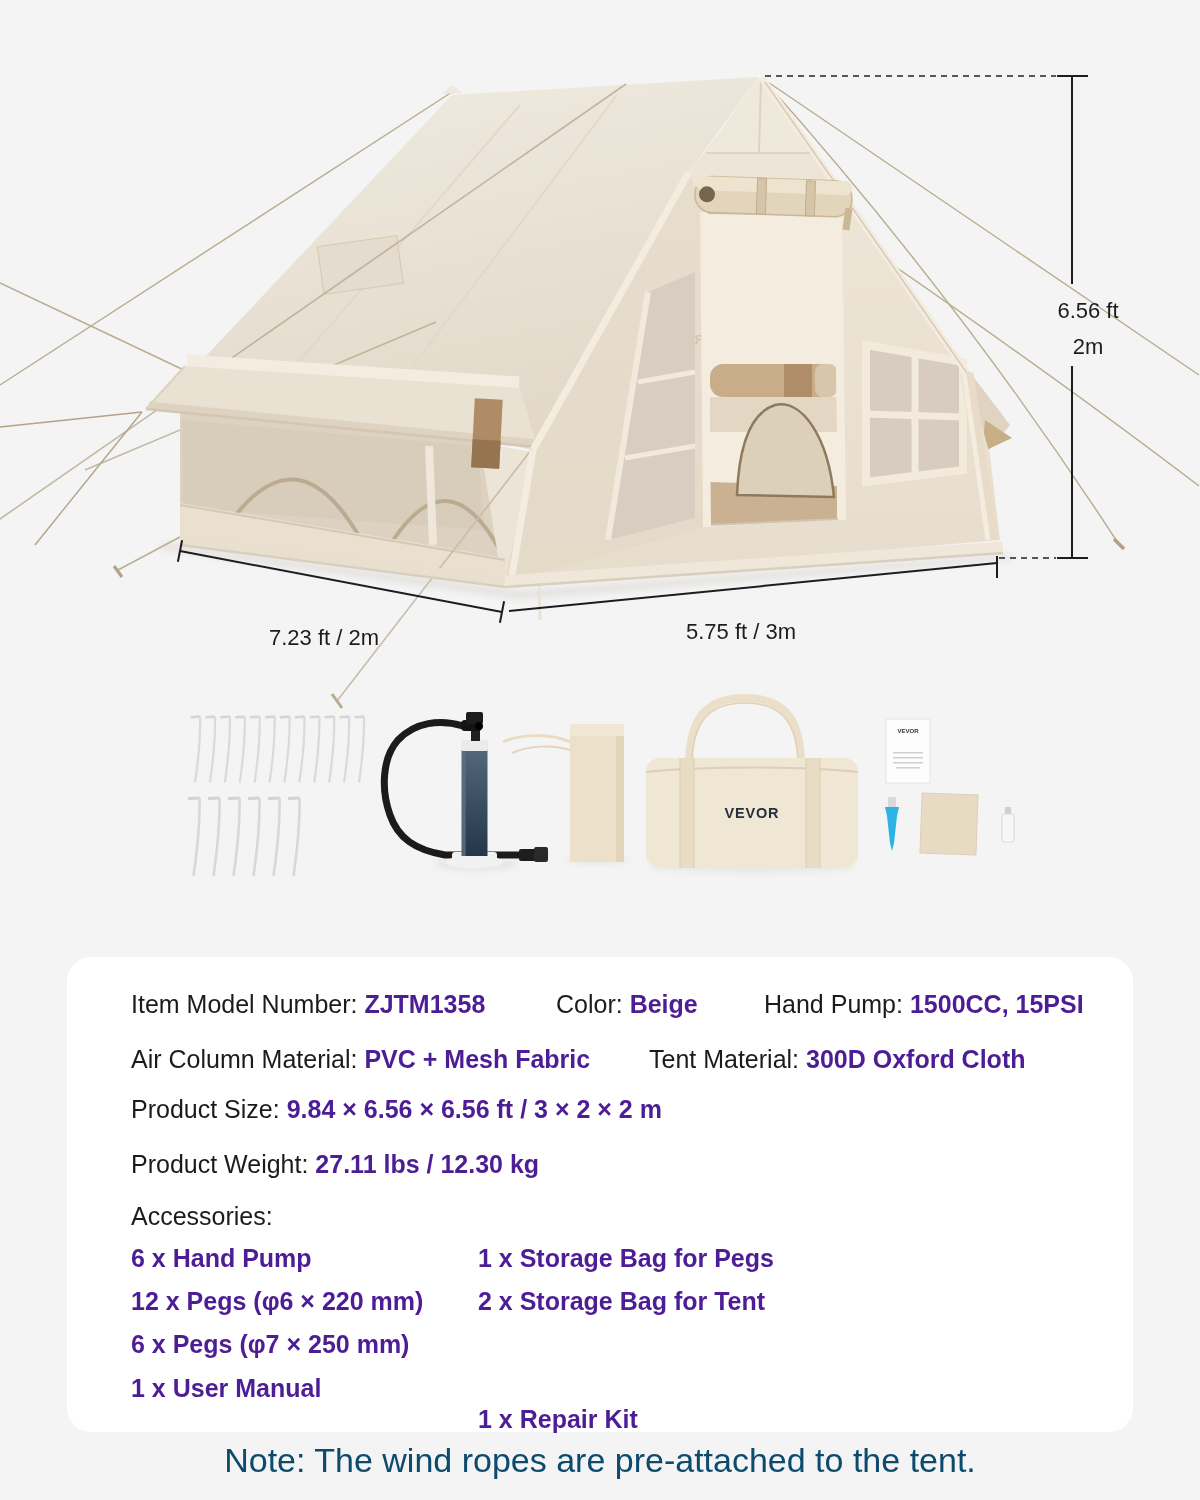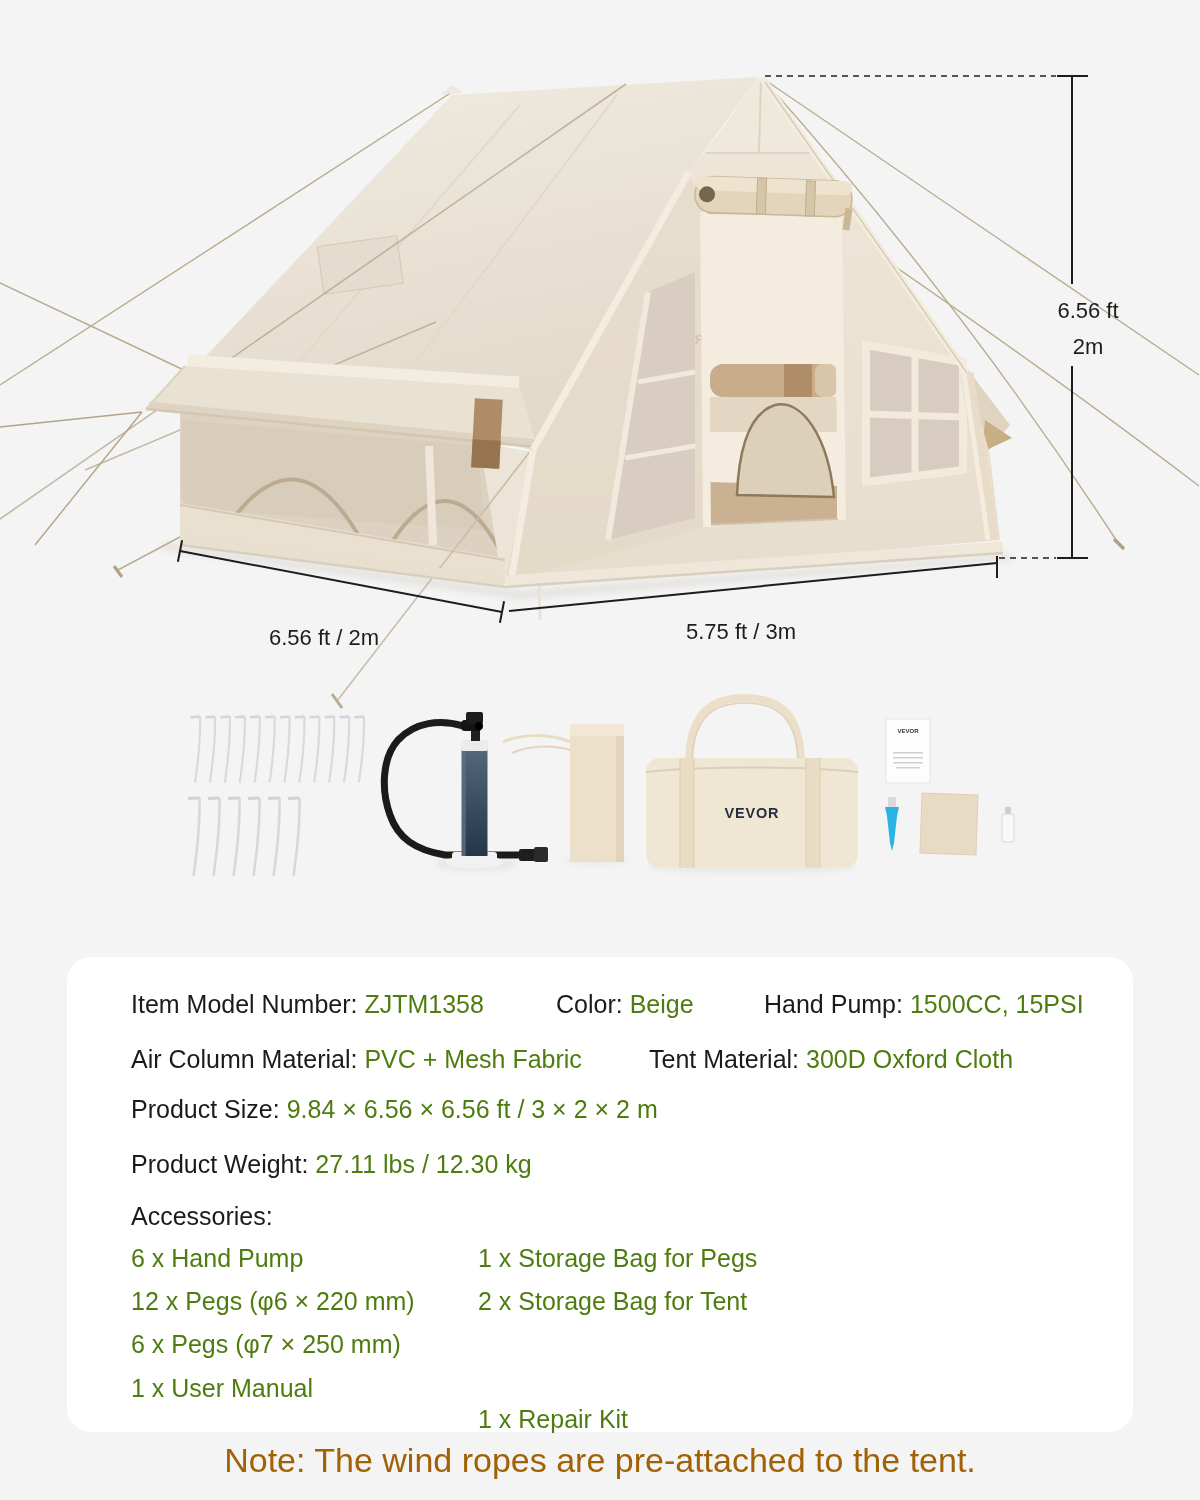--- a/index.html
+++ b/index.html
@@ -1,21 +1,21 @@
 <!DOCTYPE html>
 <html><head>
 <meta charset="utf-8">
 <style>
   html,body{margin:0;padding:0}
   body{width:1200px;height:1500px;background:#f4f4f5;font-family:"Liberation Sans",sans-serif;position:relative;overflow:hidden}
   .abs{position:absolute}
   .card{position:absolute;left:67px;top:957px;width:1066px;height:475px;background:#ffffff;border-radius:24px}
   .row{position:absolute;font-size:25px;line-height:30px;color:#1b1b1b;white-space:nowrap}
-  .o{color:#4d7c0f;font-weight:400}
-  .note{position:absolute;left:0;top:1440px;width:1200px;text-align:center;font-size:34px;line-height:40px;color:#a16207}
+  .o{color:#4c1d95;font-weight:700}
+  .note{position:absolute;left:0;top:1440px;width:1200px;text-align:center;font-size:34px;line-height:40px;color:#0c4a6e}
   .dim{position:absolute;font-size:22px;line-height:37px;color:#1d1d1f;white-space:nowrap;transform:translateX(-50%);text-align:center}
 </style>
 </head>
 <body>
 <svg class="abs" style="left:0;top:0" width="1200" height="950" viewBox="0 0 1200 950">
   <defs>
     <linearGradient id="roofG" x1="0" y1="0" x2="0.3" y2="1">
       <stop offset="0" stop-color="#f0ebe1"></stop>
         <stop offset="1" stop-color="#e2d9c9"></stop>
     </linearGradient>
@@ -237,21 +237,21 @@
 
   <g transform="rotate(2 949 824)">
       <rect x="921" y="794" width="56" height="60" fill="#e8dbc4" stroke="#ddcfb6" stroke-width="1"></rect>
     </g>
 
   <rect x="1005" y="807" width="6" height="8" fill="#cfcfcf"></rect>
   <rect x="1002" y="814" width="12" height="28" rx="2" fill="#f7f7f9" stroke="#d8d8d8" stroke-width="1"></rect>
 </svg>
 
 <div class="dim" style="left:1088px;top:293px;line-height:36px">6.56 ft<br>2m</div>
-<div class="dim" style="left:324px;top:619px">6.56 ft / 2m</div>
+<div class="dim" style="left:324px;top:619px">7.23 ft / 2m</div>
 <div class="dim" style="left:741px;top:613px">5.75 ft / 3m</div>
 
 <div class="card"></div>
 <div class="row" style="left:131px;top:989px">Item Model Number: <span class="o">ZJTM1358</span></div>
 <div class="row" style="left:556px;top:989px">Color: <span class="o">Beige</span></div>
 <div class="row" style="left:764px;top:989px">Hand Pump: <span class="o">1500CC, 15PSI</span></div>
 <div class="row" style="left:131px;top:1044px">Air Column Material: <span class="o">PVC + Mesh Fabric</span></div>
 <div class="row" style="left:649px;top:1044px">Tent Material: <span class="o">300D Oxford Cloth</span></div>
 <div class="row" style="left:131px;top:1094px">Product Size: <span class="o">9.84 × 6.56 × 6.56 ft / 3 × 2 × 2 m</span></div>
 <div class="row" style="left:131px;top:1149px">Product Weight: <span class="o">27.11 lbs / 12.30 kg</span></div>

